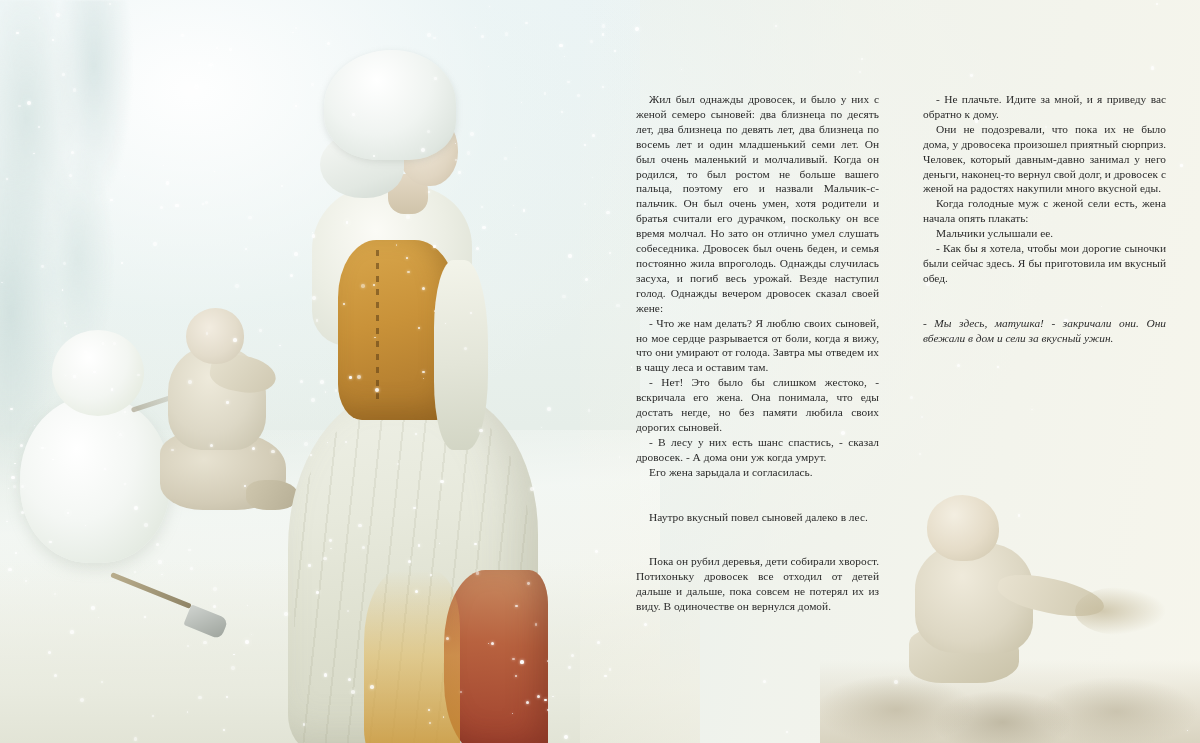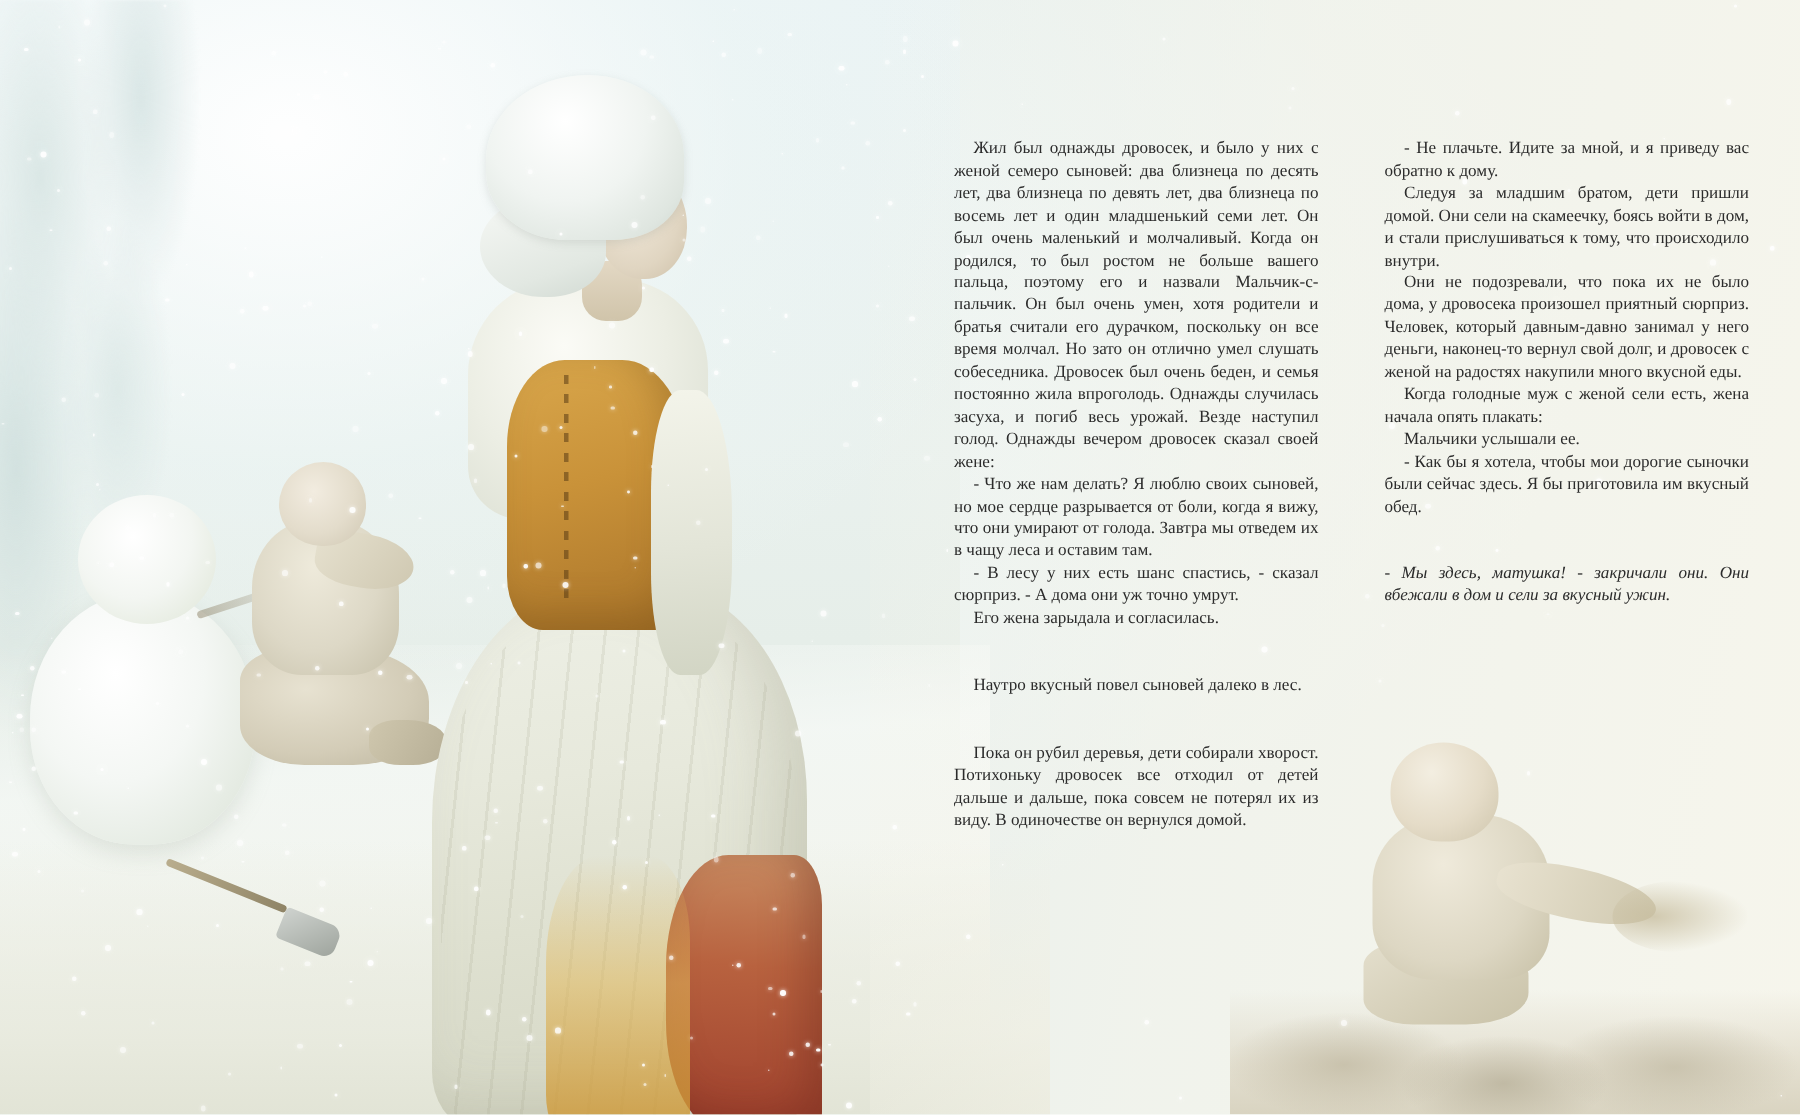--- a/index.html
+++ b/index.html
@@ -618,28 +618,28 @@
       <div class="flake" style="left: 522.5px; top: 209.1px; width: 2.7px; height: 2.7px; opacity: 0.93;"></div>
       <div class="flake" style="left: 520.5px; top: 101.8px; width: 1.1px; height: 1.1px; opacity: 0.86;"></div>
       <div class="flake" style="left: 616.1px; top: 303.6px; width: 3.9px; height: 3.9px; opacity: 0.47;"></div>
       <div class="flake" style="left: 66.6px; top: 511.7px; width: 2px; height: 2px; opacity: 0.99;"></div>
     </div>
 
   <div id="text-area">
     <div class="column" id="col-left">
       <p>Жил был однажды дровосек, и было у них с женой семеро сыновей: два близнеца по десять лет, два близнеца по девять лет, два близнеца по восемь лет и один младшенький семи лет. Он был очень маленький и молчаливый. Когда он родился, то был ростом не больше вашего пальца, поэтому его и назвали Мальчик-с-пальчик. Он был очень умен, хотя родители и братья считали его дурачком, поскольку он все время молчал. Но зато он отлично умел слушать собеседника. Дровосек был очень беден, и семья постоянно жила впроголодь. Однажды случилась засуха, и погиб весь урожай. Везде наступил голод. Однажды вечером дровосек сказал своей жене:</p>
       <p>- Что же нам делать? Я люблю своих сыновей, но мое сердце разрывается от боли, когда я вижу, что они умирают от голода. Завтра мы отведем их в чащу леса и оставим там.</p>
-      <p>- В лесу у них есть шанс спастись, - сказал сюрприз. - А дома они уж точно умрут.</p>
+      <p>- Нет! Это было бы слишком жестоко, - вскричала его жена. Она понимала, что еды достать негде, но без памяти любила своих дорогих сыновей.</p>
+      <p>- В лесу у них есть шанс спастись, - сказал дровосек. - А дома они уж когда умрут.</p>
       <p>Его жена зарыдала и согласилась.</p>
       <p class="gap2">Наутро вкусный повел сыновей далеко в лес.</p>
       <p class="gap2">Пока он рубил деревья, дети собирали хворост. Потихоньку дровосек все отходил от детей дальше и дальше, пока совсем не потерял их из виду. В одиночестве он вернулся домой.</p>
     </div>
     <div class="column" id="col-right">
       <p>- Не плачьте. Идите за мной, и я приведу вас обратно к дому.</p>
-      <p>Следуя за младшим братом, дети пришли домой. Они сели на скамеечку, боясь войти в дом, и стали прислушиваться к тому, что происходило внутри.</p>
       <p>Они не подозревали, что пока их не было дома, у дровосека произошел приятный сюрприз. Человек, который давным-давно занимал у него деньги, наконец-то вернул свой долг, и дровосек с женой на радостях накупили много вкусной еды.</p>
       <p>Когда голодные муж с женой сели есть, жена начала опять плакать:</p>
       <p>Мальчики услышали ее.</p>
       <p>- Как бы я хотела, чтобы мои дорогие сыночки были сейчас здесь. Я бы приготовила им вкусный обед.</p>
       <p class="gap2 noindent">- Мы здесь, матушка! - закричали они. Они вбежали в дом и сели за вкусный ужин.</p>
     </div>
   </div>
 
 </div>
 

